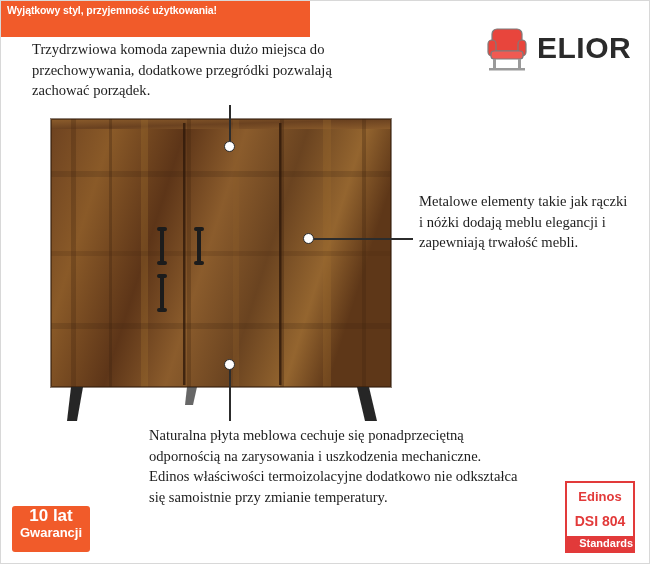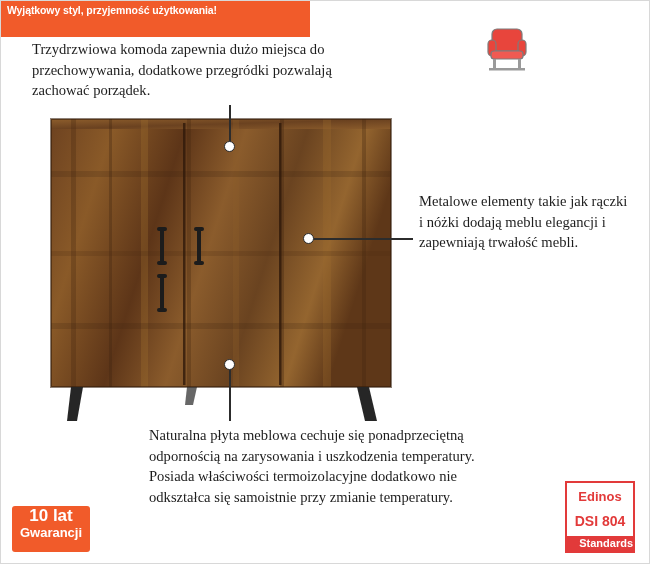--- a/index.html
+++ b/index.html
@@ -194,25 +194,26 @@
   <div id="logo">
     <svg id="logo-chair" viewBox="0 0 52 52">
       <rect x="11" y="6" width="30" height="22" rx="5" fill="#e8453c" stroke="#7c7c7c" stroke-width="1.2"></rect>
       <rect x="7" y="17" width="8" height="16" rx="4" fill="#e8453c" stroke="#7c7c7c" stroke-width="1.2"></rect>
       <rect x="37" y="17" width="8" height="16" rx="4" fill="#e8453c" stroke="#7c7c7c" stroke-width="1.2"></rect>
       <rect x="10" y="28" width="32" height="8" rx="3" fill="#f05a52" stroke="#7c7c7c" stroke-width="1.2"></rect>
       <rect x="12" y="36" width="3" height="10" fill="#9a9a9a"></rect>
       <rect x="37" y="36" width="3" height="10" fill="#9a9a9a"></rect>
       <rect x="8" y="45" width="36" height="2.5" fill="#9a9a9a"></rect>
     </svg>
+    <div id="logo-text">ELIOR</div>
   </div>
 
   <div class="note" id="note-top">Trzydrzwiowa komoda zapewnia dużo miejsca do przechowywania, dodatkowe przegródki pozwalają zachować porządek.</div>
   <div class="note" id="note-right">Metalowe elementy takie jak rączki i nóżki dodają meblu elegancji i zapewniają trwałość mebli.</div>
-  <div class="note" id="note-bottom">Naturalna płyta meblowa cechuje się ponadprzeciętną odpornością na zarysowania i uszkodzenia temperatury. Posiada właściwości termoizolacyjne dodatkowo nie odkształca się samoistnie przy zmianie temperatury.</div>
+  <div class="note" id="note-bottom">Naturalna płyta meblowa cechuje się ponadprzeciętną odpornością na zarysowania i uszkodzenia mechaniczne. Edinos właściwości termoizolacyjne dodatkowo nie odkształca się samoistnie przy zmianie temperatury.</div>
 
   <svg id="photo" viewBox="0 0 370 310">
     <defs>
       <linearGradient id="woodA" x1="0" y1="0" x2="1" y2="0.25">
         <stop offset="0%" stop-color="#6d4220"></stop>
         <stop offset="18%" stop-color="#8a5a28"></stop>
         <stop offset="38%" stop-color="#5d3518"></stop>
         <stop offset="55%" stop-color="#8b5c2c"></stop>
         <stop offset="72%" stop-color="#6a4320"></stop>
         <stop offset="88%" stop-color="#94652f"></stop>

